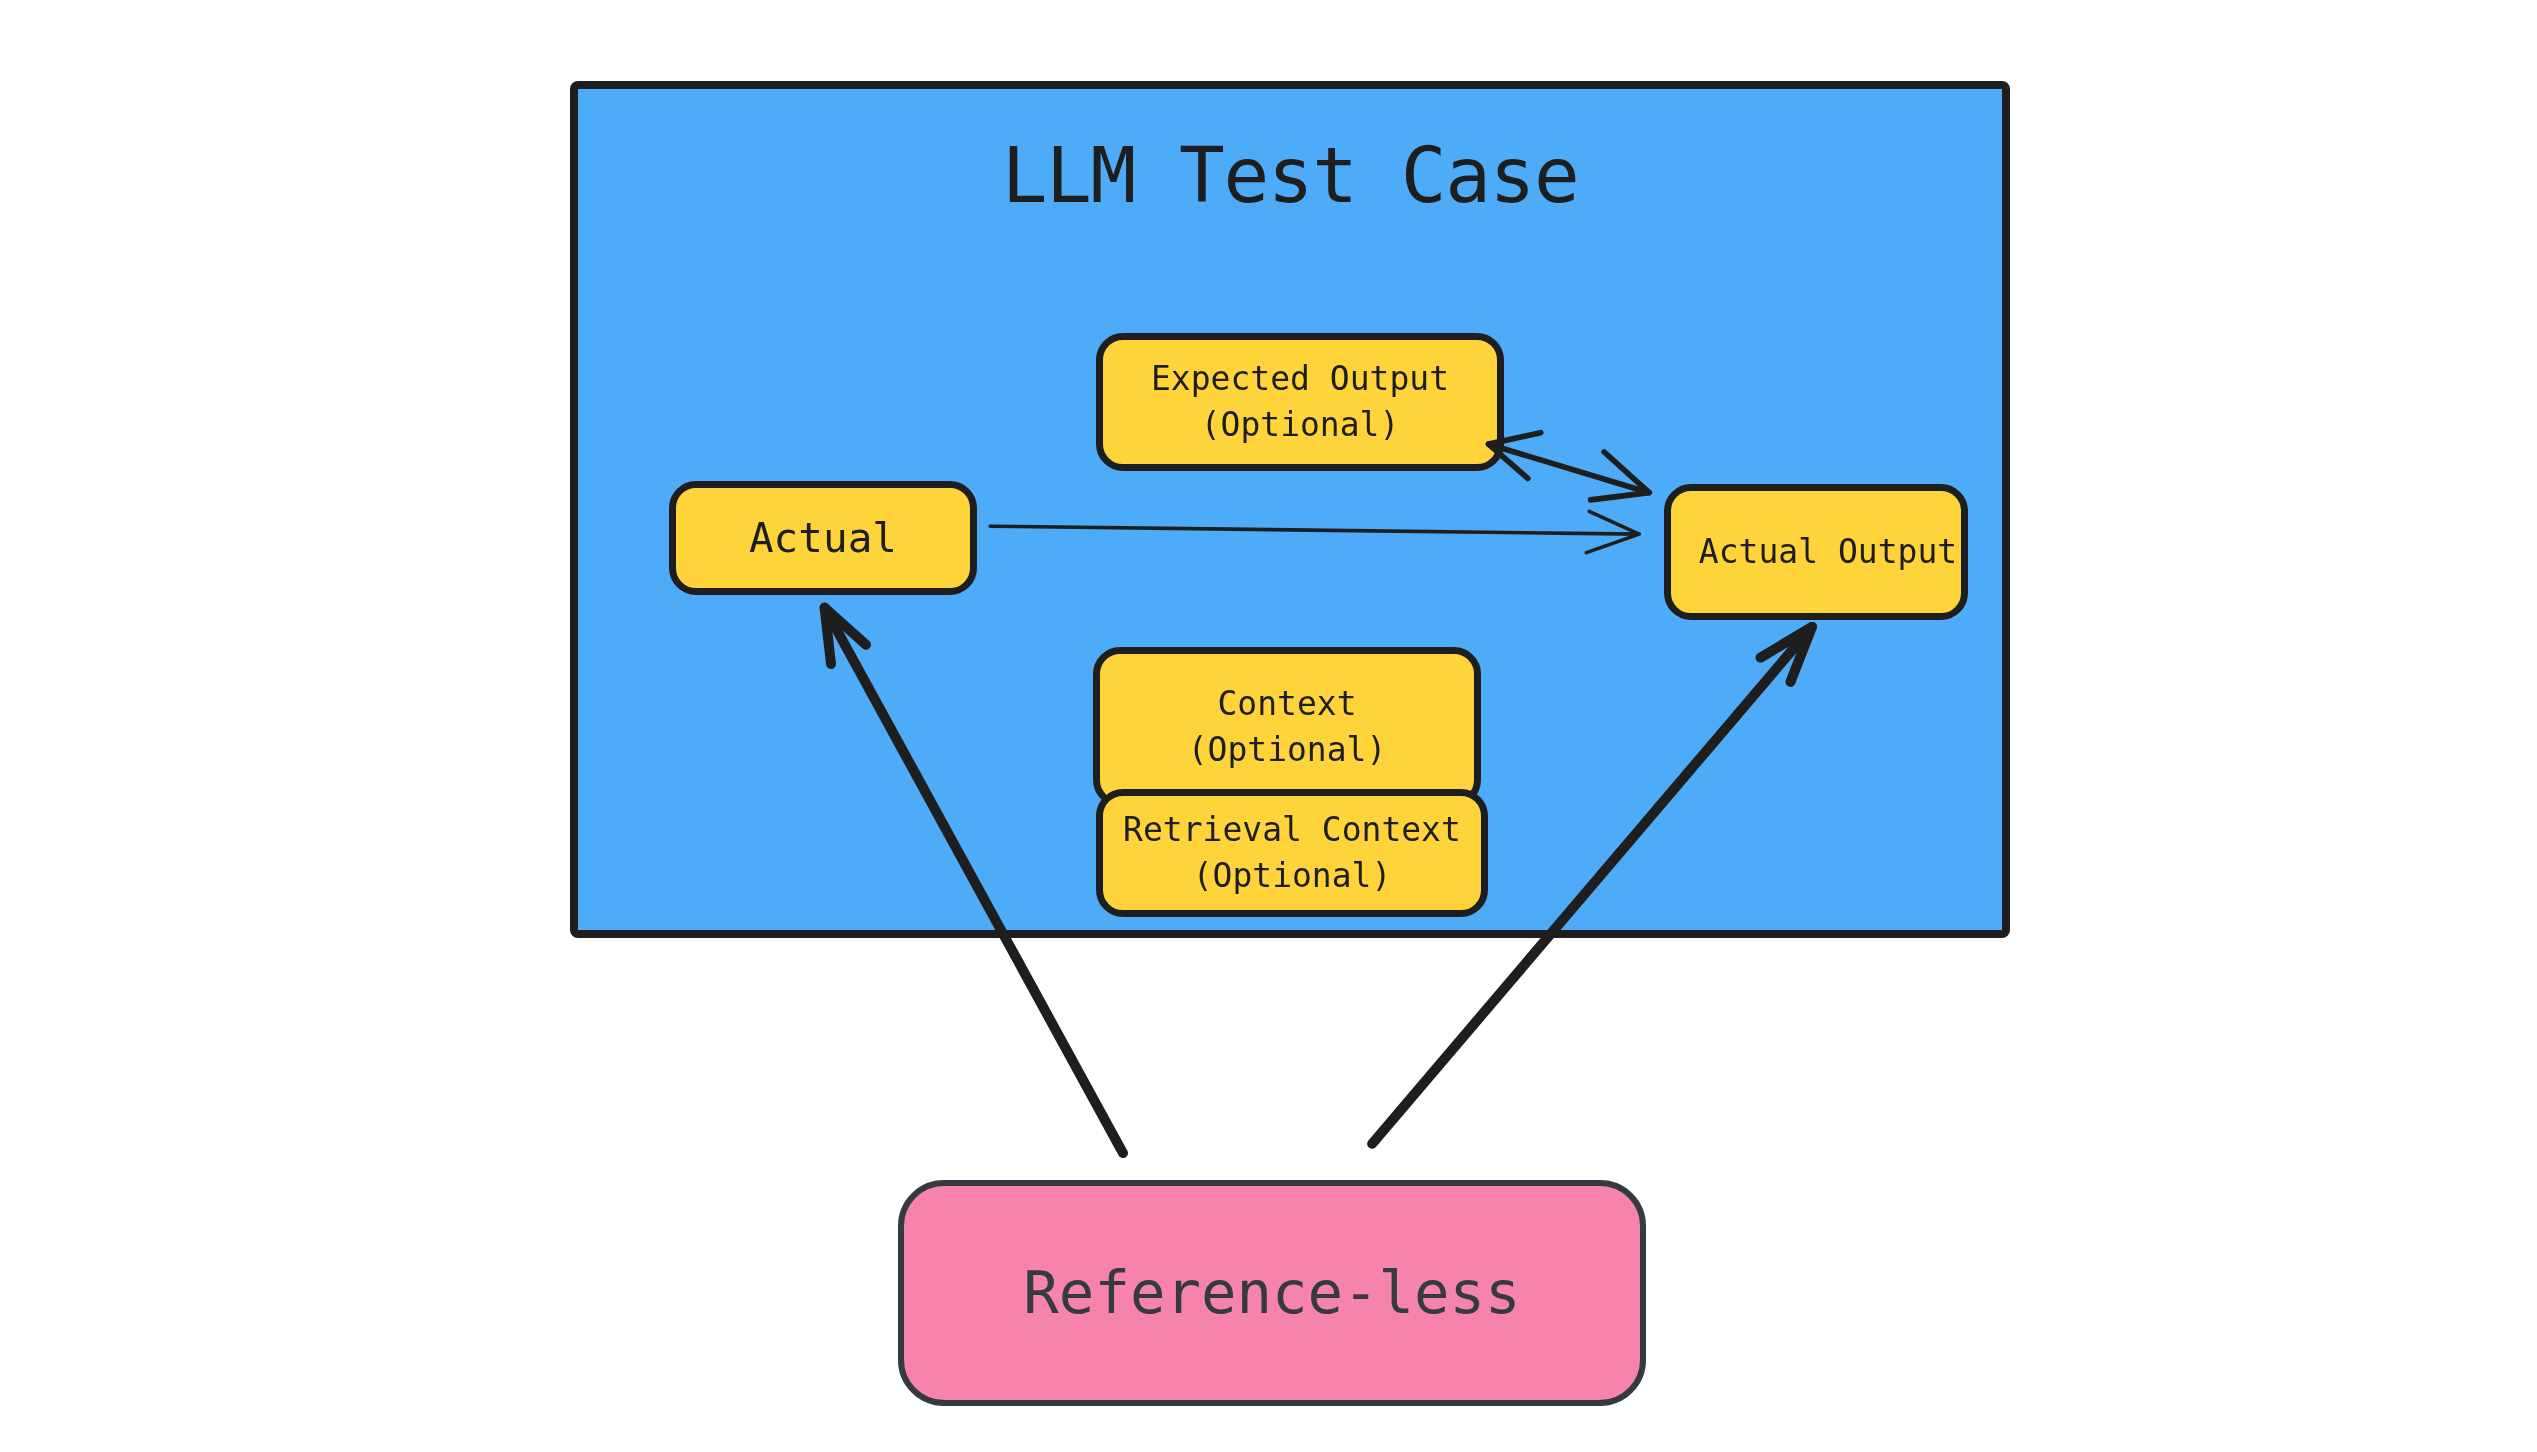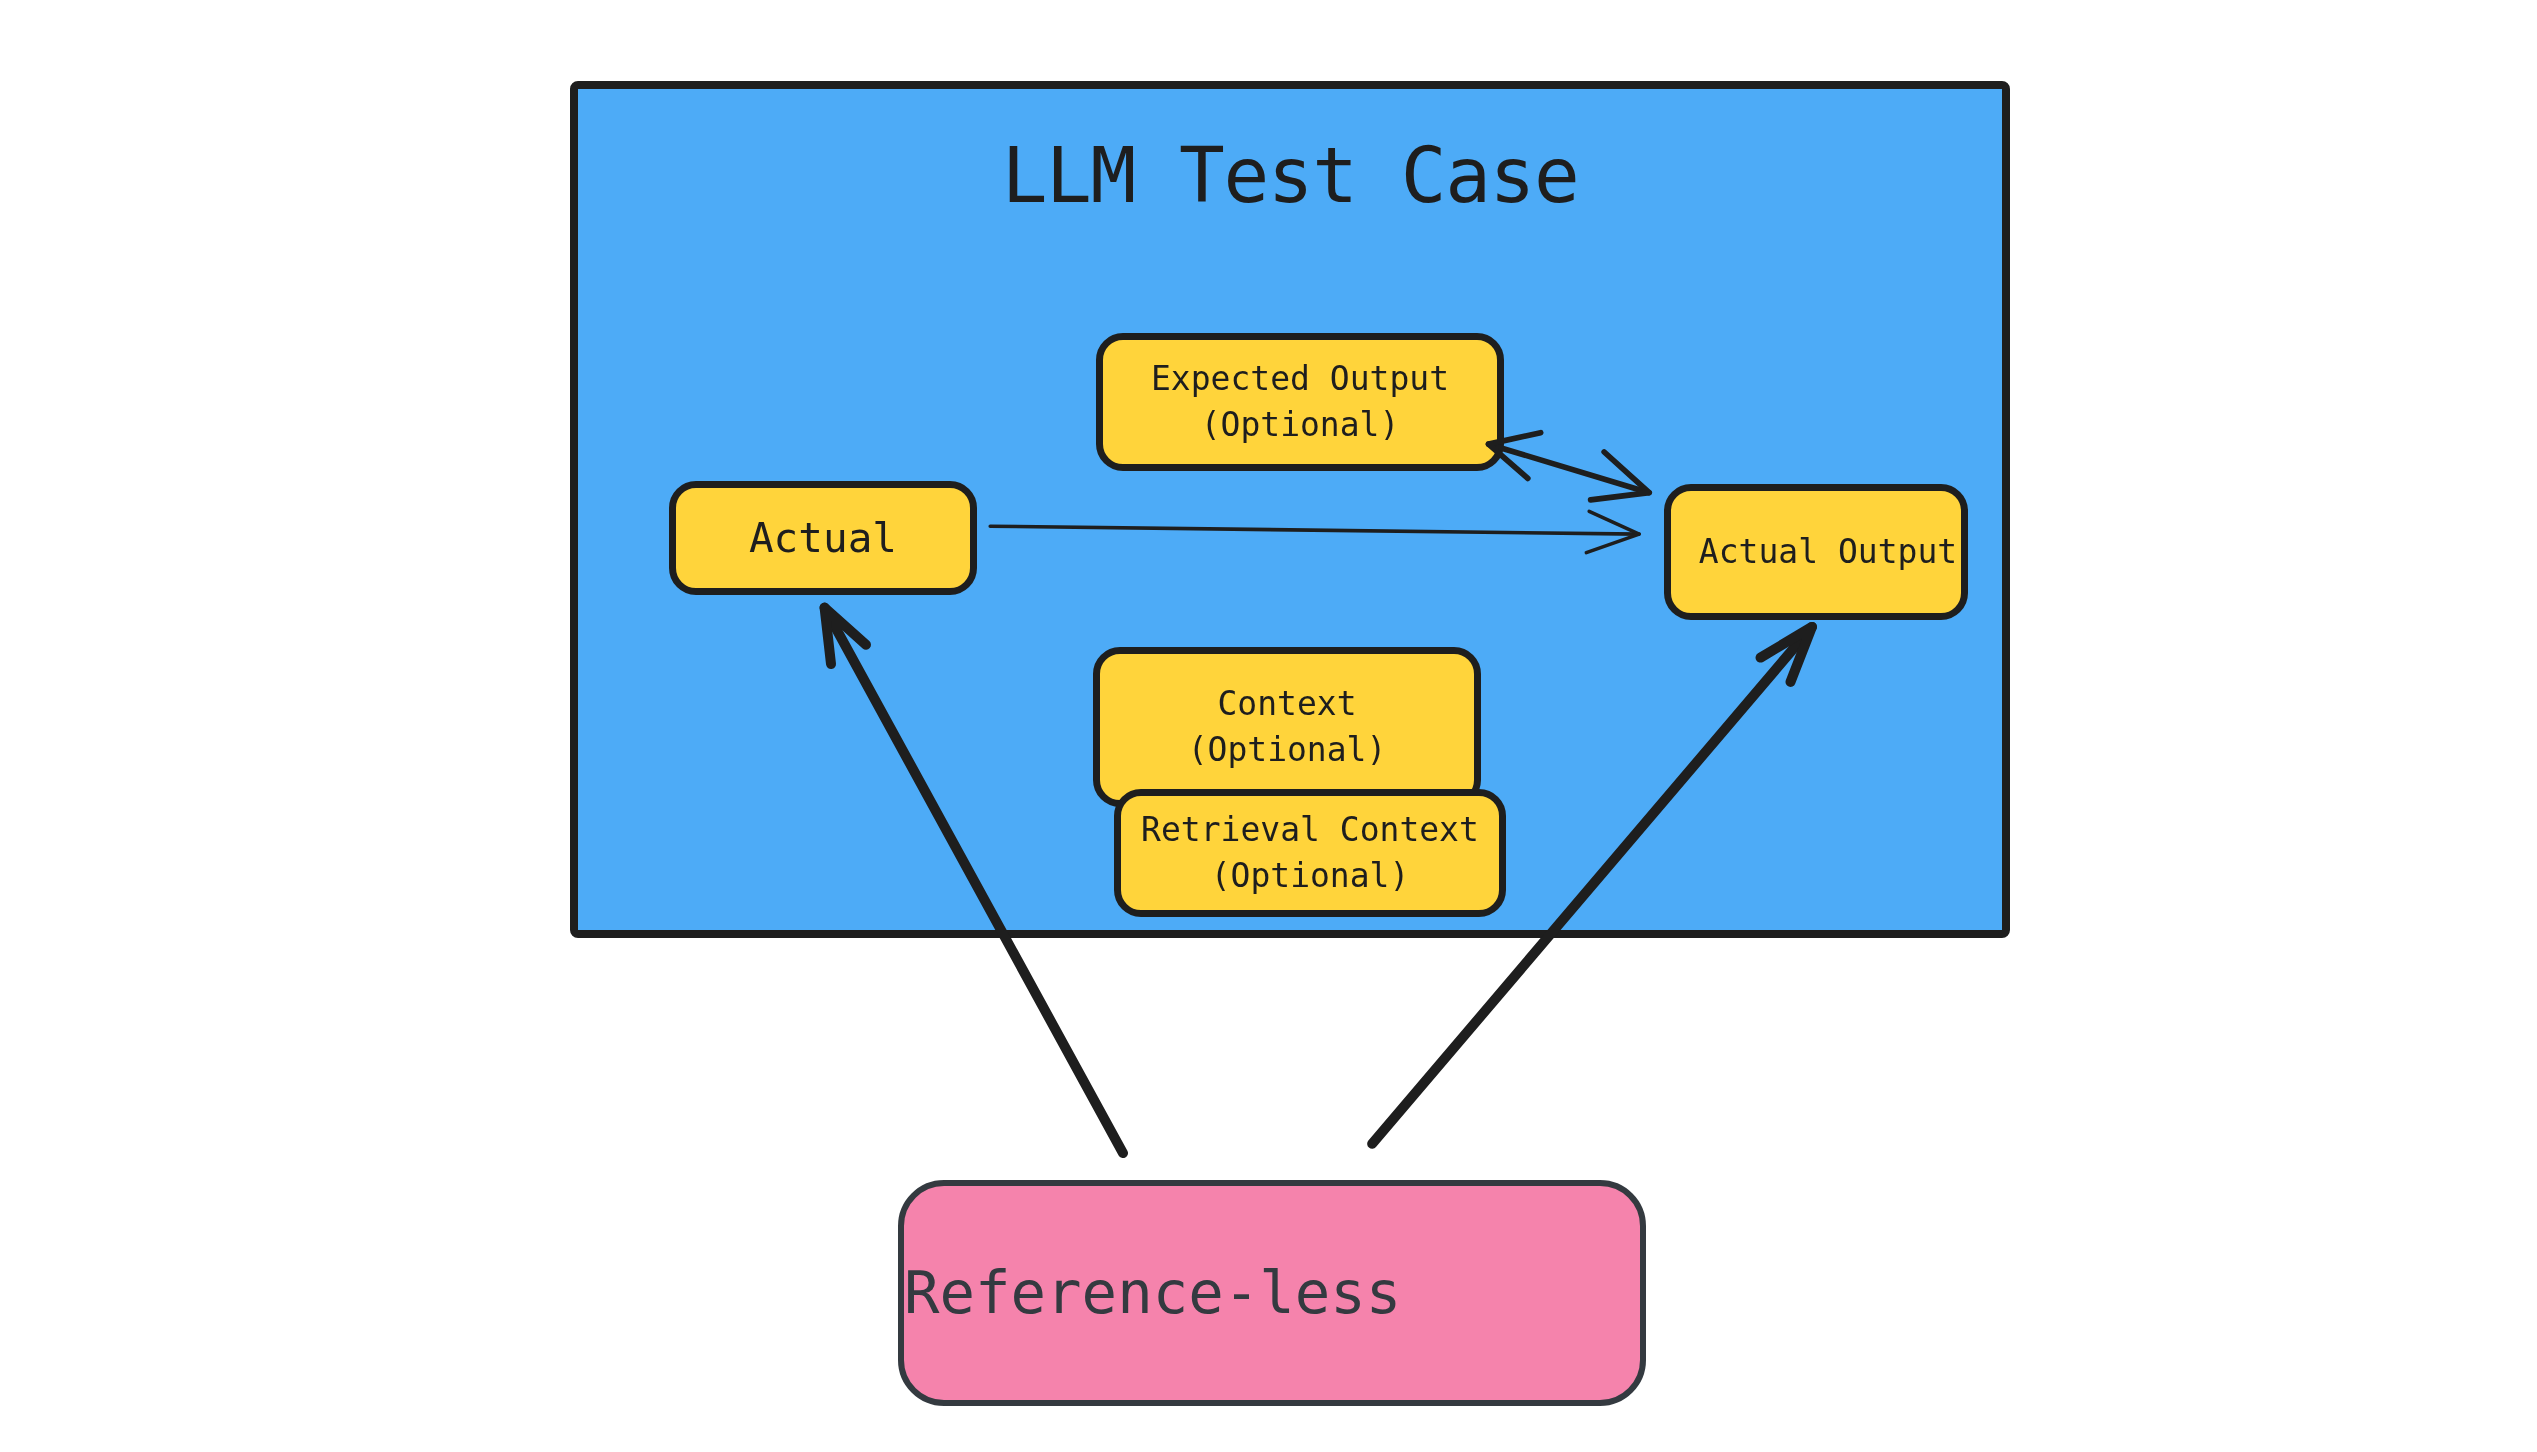--- a/index.html
+++ b/index.html
@@ -44,29 +44,29 @@
     display:flex;flex-direction:column;align-items:center;justify-content:center;
     text-align:center;
     color:var(--stroke-dark);
     line-height:1.38;
   }
   .node span{display:block;}
   .node-expected{left:518px;top:244px;width:408px;height:138px;font-size:33px;}
   .node-input{left:91px;top:392px;width:308px;height:114px;font-size:41px;}
   .node-actual{left:1086px;top:395px;width:304px;height:136px;font-size:33px;padding-left:24px;}
   .node-context{left:515px;top:558px;width:388px;height:160px;font-size:33px;}
-  .node-retrieval{left:536px;top:700px;width:392px;height:128px;font-size:33px;justify-content:center;}
+  .node-retrieval{left:518px;top:700px;width:392px;height:128px;font-size:33px;justify-content:center;}
 
   
   .metric-box{
     position:absolute;left:898px;top:1180px;width:748px;height:226px;
     background:var(--metric-pink);
     border:6.4px solid var(--metric-stroke);
     border-radius:46px;
-    display:flex;flex-direction:row;align-items:center;justify-content:flex-start;
+    display:flex;flex-direction:row;align-items:center;justify-content:center;
     text-align:center;
     color:var(--metric-text);
     font-size:59px;line-height:1.32;gap:21px;
   }
   .metric-box span{display:block;}
 
   
   svg.arrows{position:absolute;left:0;top:0;width:2538px;height:1453px;pointer-events:none;}
   svg.arrows *{fill:none;stroke:var(--stroke-dark);stroke-linecap:round;stroke-linejoin:round;}
   .arrow-thin{stroke-width:5px;}

